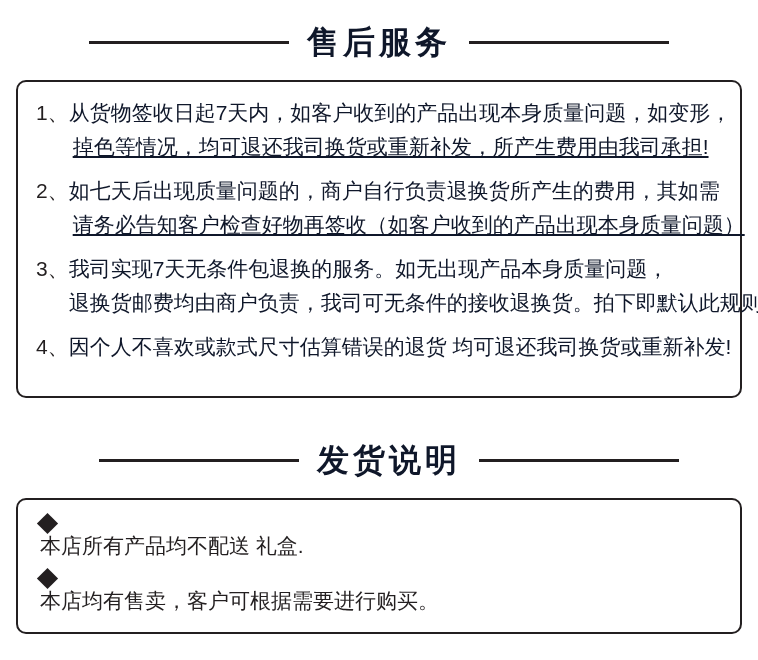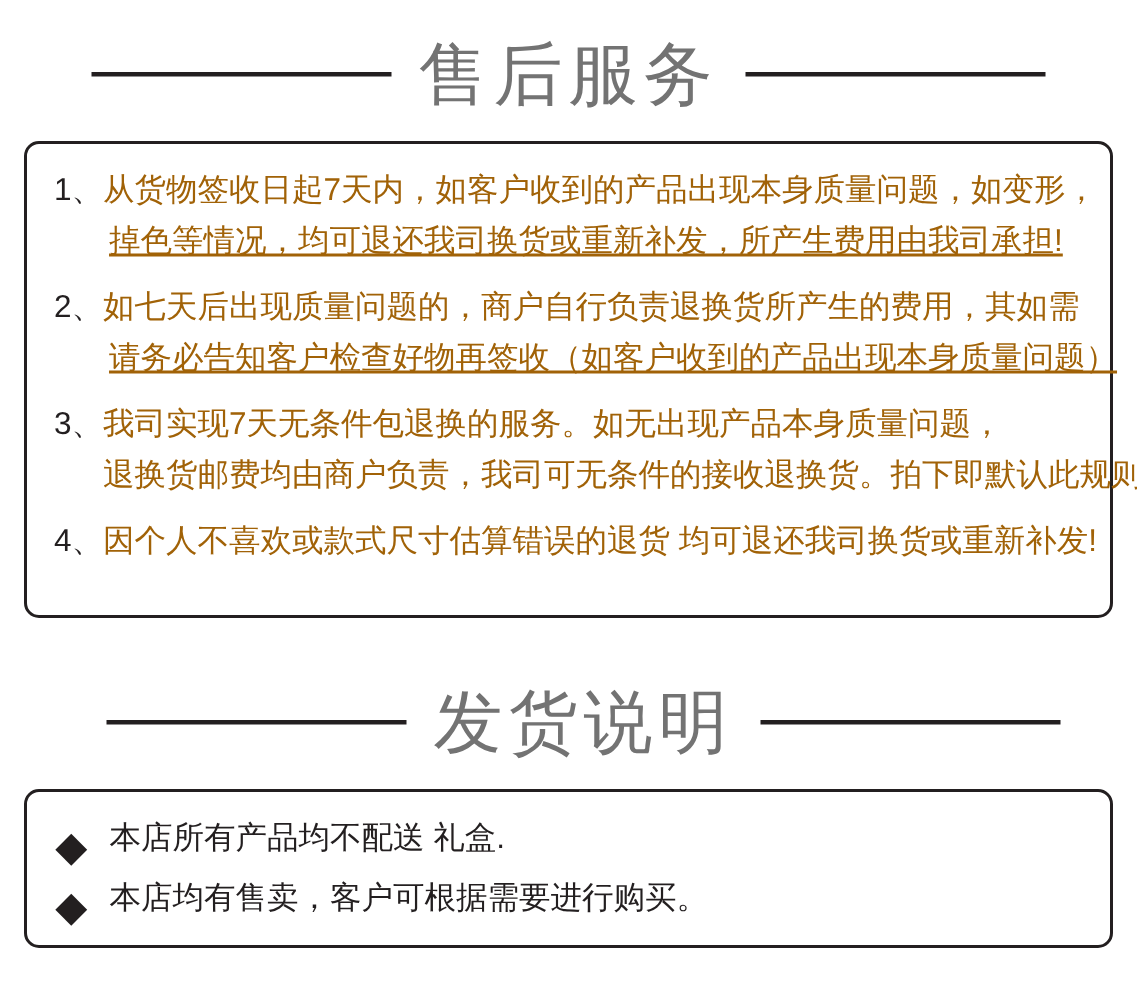--- a/index.html
+++ b/index.html
@@ -30,26 +30,26 @@
   }
   .heading .rule {
     height: 3px;
     background: #231f20;
     flex: 0 0 auto;
   }
   .heading .rule.left  { width: 200px; margin-right: 18px; }
   .heading .rule.right { width: 200px; margin-left: 18px; }
   .heading .title {
     font-family: "DejaVu Sans", sans-serif;
-    font-size: 46px;
-    font-weight: normal;
+    font-size: 32px;
+    font-weight: bold;
     letter-spacing: 4px;
     line-height: 1;
     white-space: nowrap;
-    color: #737373;
+    color: #0f172a;
   }
 
   
   .service-heading { margin-top: 26px; }
 
   .service-box {
     position: relative;
     margin: 22px auto 0 auto;
     width: 726px;
     box-sizing: border-box;
@@ -70,42 +70,43 @@
     line-height: 34px;
     color: #231f20;
     white-space: nowrap;
   }
   .item .lines {
     flex: 1 1 auto;
   }
   .line {
     font-size: 21px;
     line-height: 34px;
-    color: #a16207;
+    color: #0f172a;
     white-space: nowrap;
   }
   .line.indent { padding-left: 4px; text-decoration: underline; }
 
   
   .ship-heading { margin-top: 46px; padding-left: 20px; }
 
   .ship-box {
     position: relative;
     margin: 22px auto 0 auto;
     width: 726px;
     box-sizing: border-box;
     border: 2px solid #231f20;
     border-radius: 10px;
     padding: 16px 18px 16px 22px;
     min-height: 86px;
   }
   .bullet-row {
     display: flex;
-    align-items: flex-end;
+    align-items: flex-start;
     margin-bottom: 10px;
+    flex-direction: column;
   }
   .bullet-row:last-child { margin-bottom: 0; }
   .diamond {
     flex: 0 0 auto;
     width: 15px;
     height: 15px;
     background: #231f20;
     transform: rotate(45deg);
     margin-right: 18px;
   }

